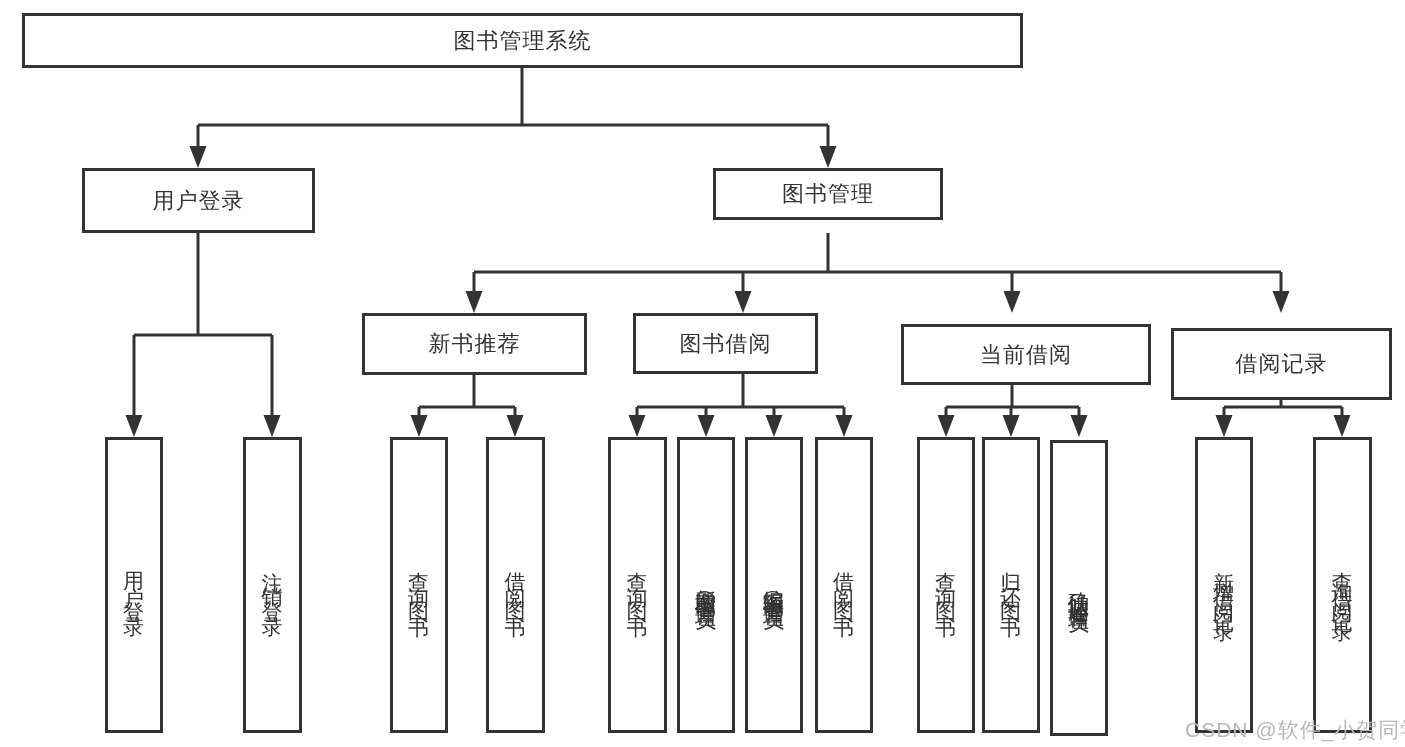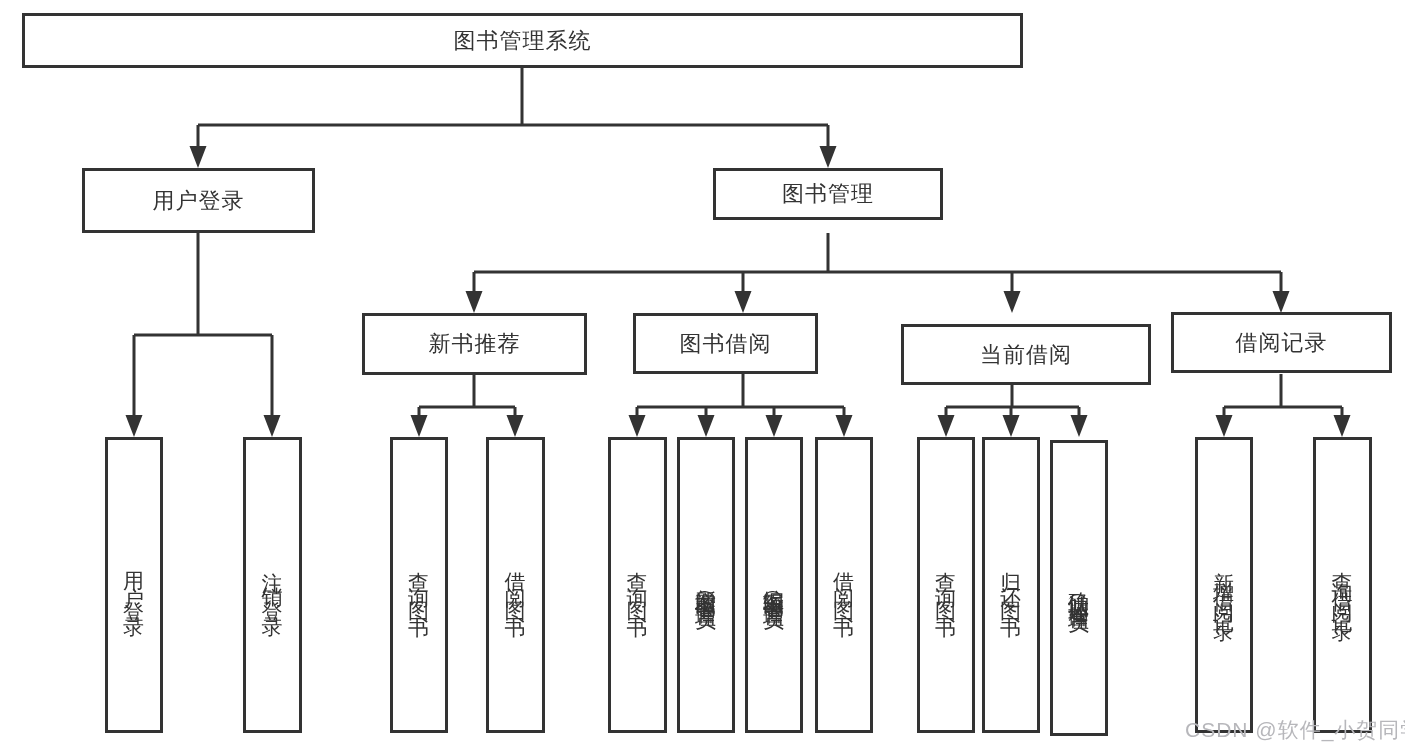--- a/index.html
+++ b/index.html
@@ -82,21 +82,21 @@
 
   <div class="node h" style="left:362px;top:313px;width:225px;height:62px">
     <span>新书推荐</span>
   </div>
   <div class="node h" style="left:633px;top:313px;width:185px;height:61px">
     <span>图书借阅</span>
   </div>
   <div class="node h" style="left:901px;top:324px;width:250px;height:61px">
     <span>当前借阅</span>
   </div>
-  <div class="node h" style="left:1171px;top:312px;width:221px;height:61px">
+  <div class="node h" style="left:1171px;top:328px;width:221px;height:72px">
     <span>借阅记录</span>
   </div>
 
   <div class="node v vs" style="left:105px;top:437px;width:58px;height:296px">
     <span>用户登录</span>
   </div>
   <div class="node v vs" style="left:243px;top:437px;width:59px;height:296px">
     <span>注销登录</span>
   </div>
 

